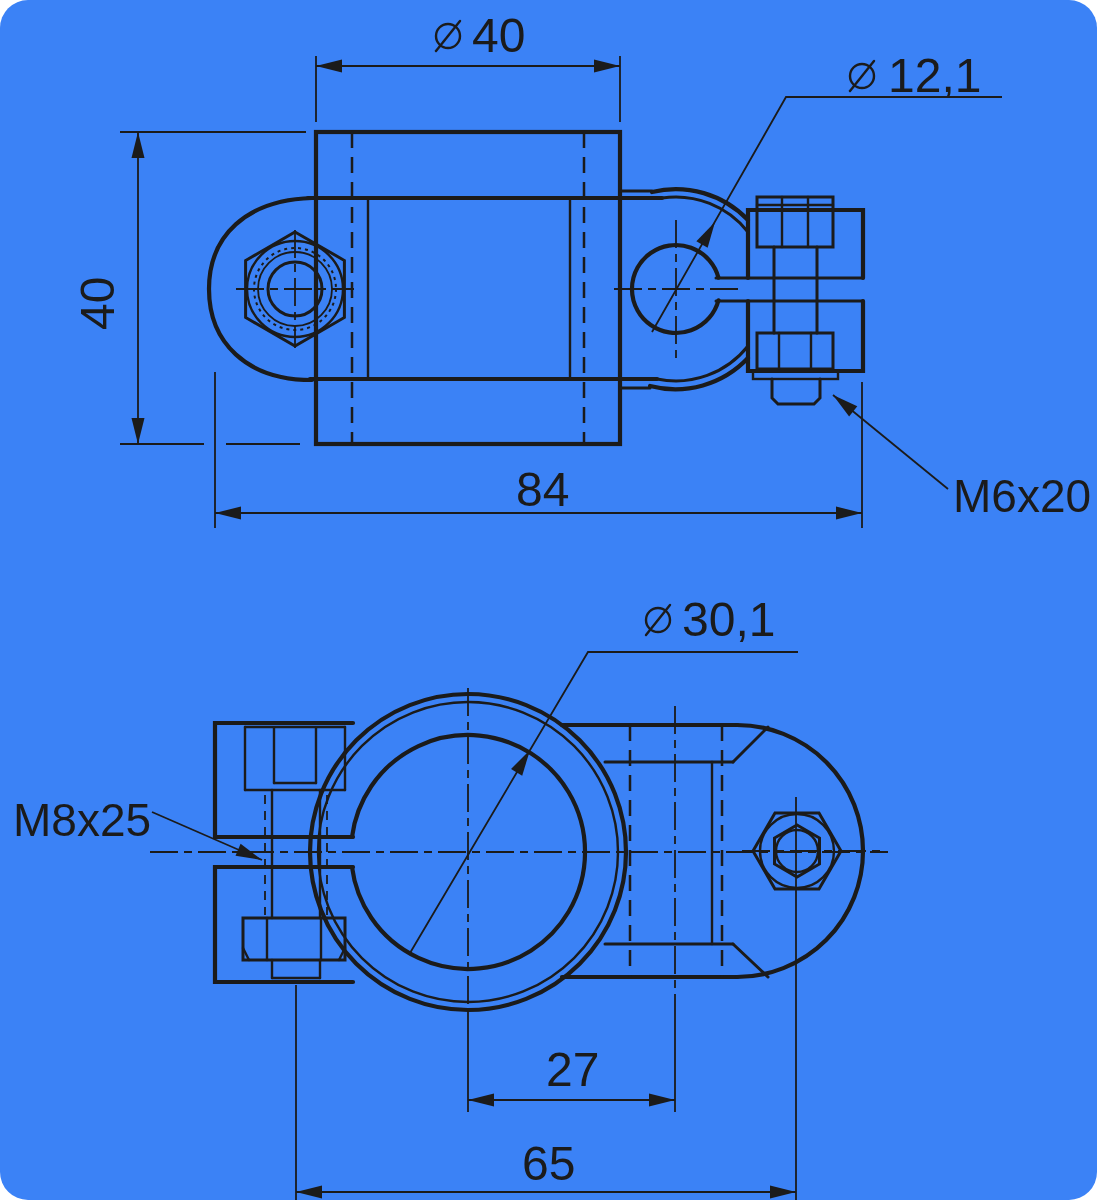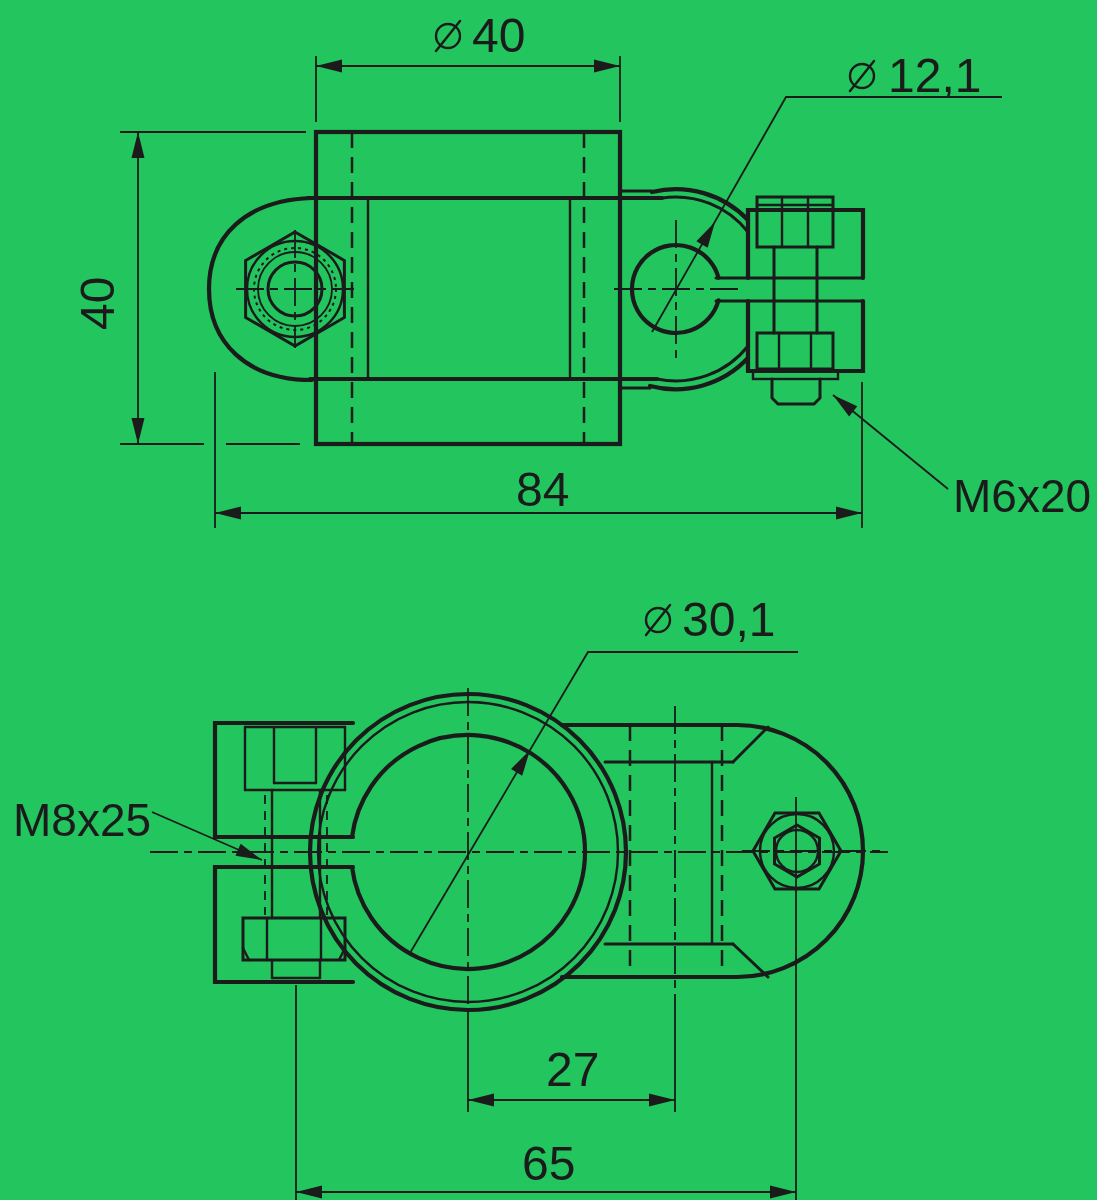--- a/index.html
+++ b/index.html
@@ -1,16 +1,16 @@
 <!DOCTYPE html>
 <html><head>
 <meta charset="utf-8">
 <style>
   html,body{margin:0;padding:0;background:#ffffff;}
-  .page{width:1097px;height:1200px;background:#22c55e;position:relative;overflow:hidden;}
+  .page{width:1097px;height:1200px;background:#3b82f6;position:relative;overflow:hidden;border-radius:28px;}
   svg{display:block;}
   .thick{stroke:#1b1b1b;stroke-width:4.2;fill:none;stroke-linecap:round;}
   .med{stroke:#1b1b1b;stroke-width:3;fill:none;stroke-linecap:round;}
   .med2{stroke:#1b1b1b;stroke-width:2.4;fill:none;stroke-linecap:round;}
   .thin{stroke:#1b1b1b;stroke-width:1.8;fill:none;stroke-linecap:butt;}
   .hidden-ln{stroke:#1b1b1b;stroke-width:2.5;fill:none;stroke-dasharray:16 9;}
   .hidden-fine{stroke:#1b1b1b;stroke-width:1.8;fill:none;stroke-dasharray:9 7;}
   .center-ln{stroke:#1b1b1b;stroke-width:1.8;fill:none;stroke-dasharray:28 6 8 6;}
   .dot-circ{stroke:#1b1b1b;stroke-width:2;fill:none;stroke-dasharray:3 4;}
   .arrow{fill:#1b1b1b;stroke:none;}

